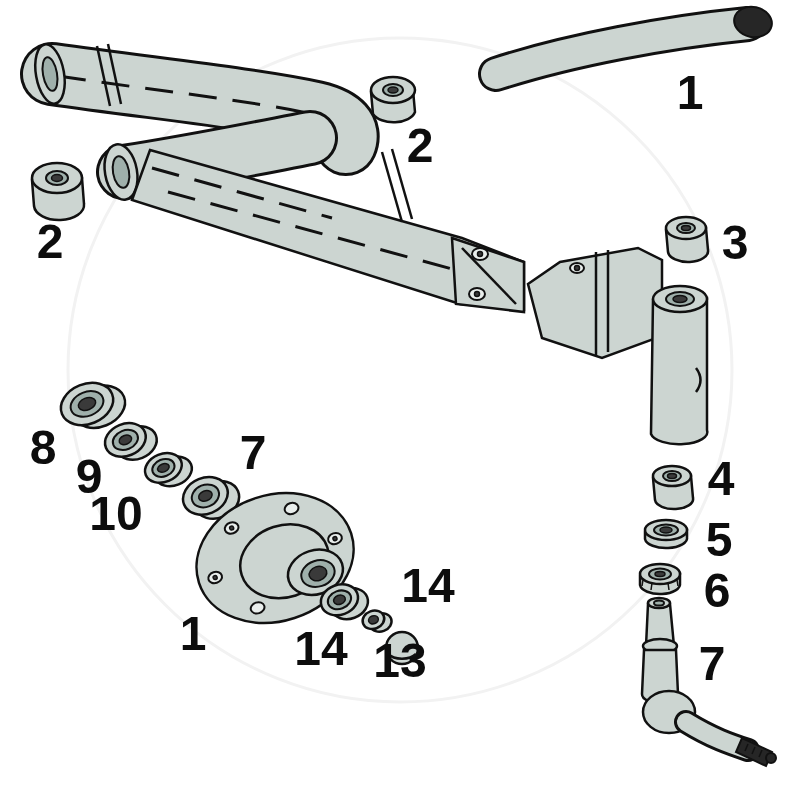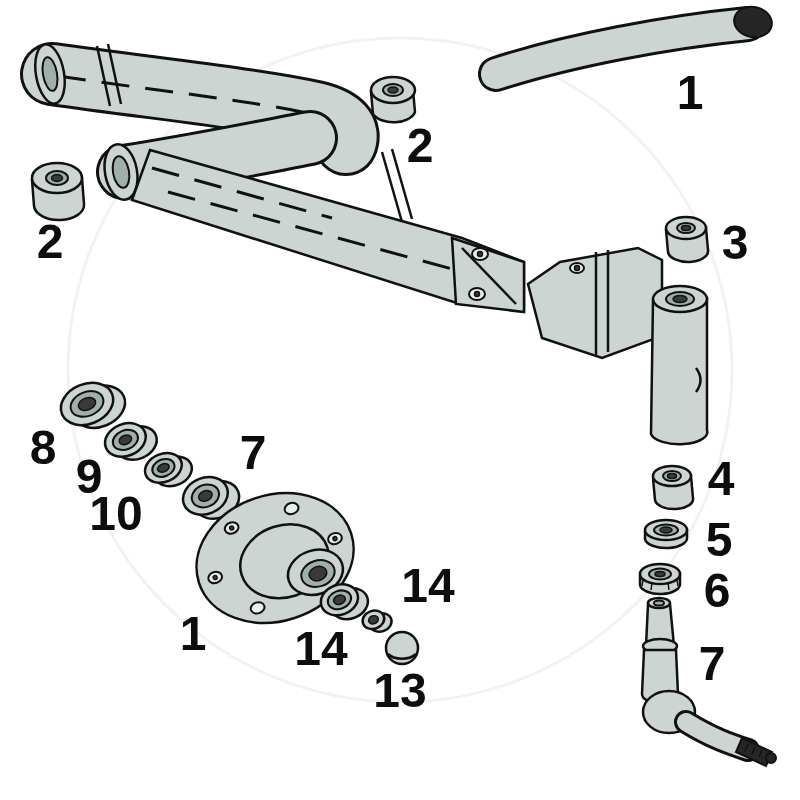--- a/index.html
+++ b/index.html
@@ -232,18 +232,18 @@
     <div class="lbl" style="left:735px;top:243px">3</div>
     <div class="lbl" style="left:721px;top:479px">4</div>
     <div class="lbl" style="left:719px;top:540px">5</div>
     <div class="lbl" style="left:717px;top:591px">6</div>
     <div class="lbl" style="left:712px;top:664px">7</div>
     <div class="lbl" style="left:43px;top:448px">8</div>
     <div class="lbl" style="left:89px;top:477px">9</div>
     <div class="lbl" style="left:116px;top:514px">10</div>
     <div class="lbl" style="left:253px;top:453px">7</div>
     <div class="lbl" style="left:321px;top:649px">14</div>
-    <div class="lbl" style="left:400px;top:691px">13</div>
+    <div class="lbl" style="left:400px;top:661px">13</div>
     <div class="lbl" style="left:428px;top:586px">14</div>
     <div class="lbl" style="left:193px;top:634px">1</div>
   </div>
 
 </div>
 
 </body></html>

